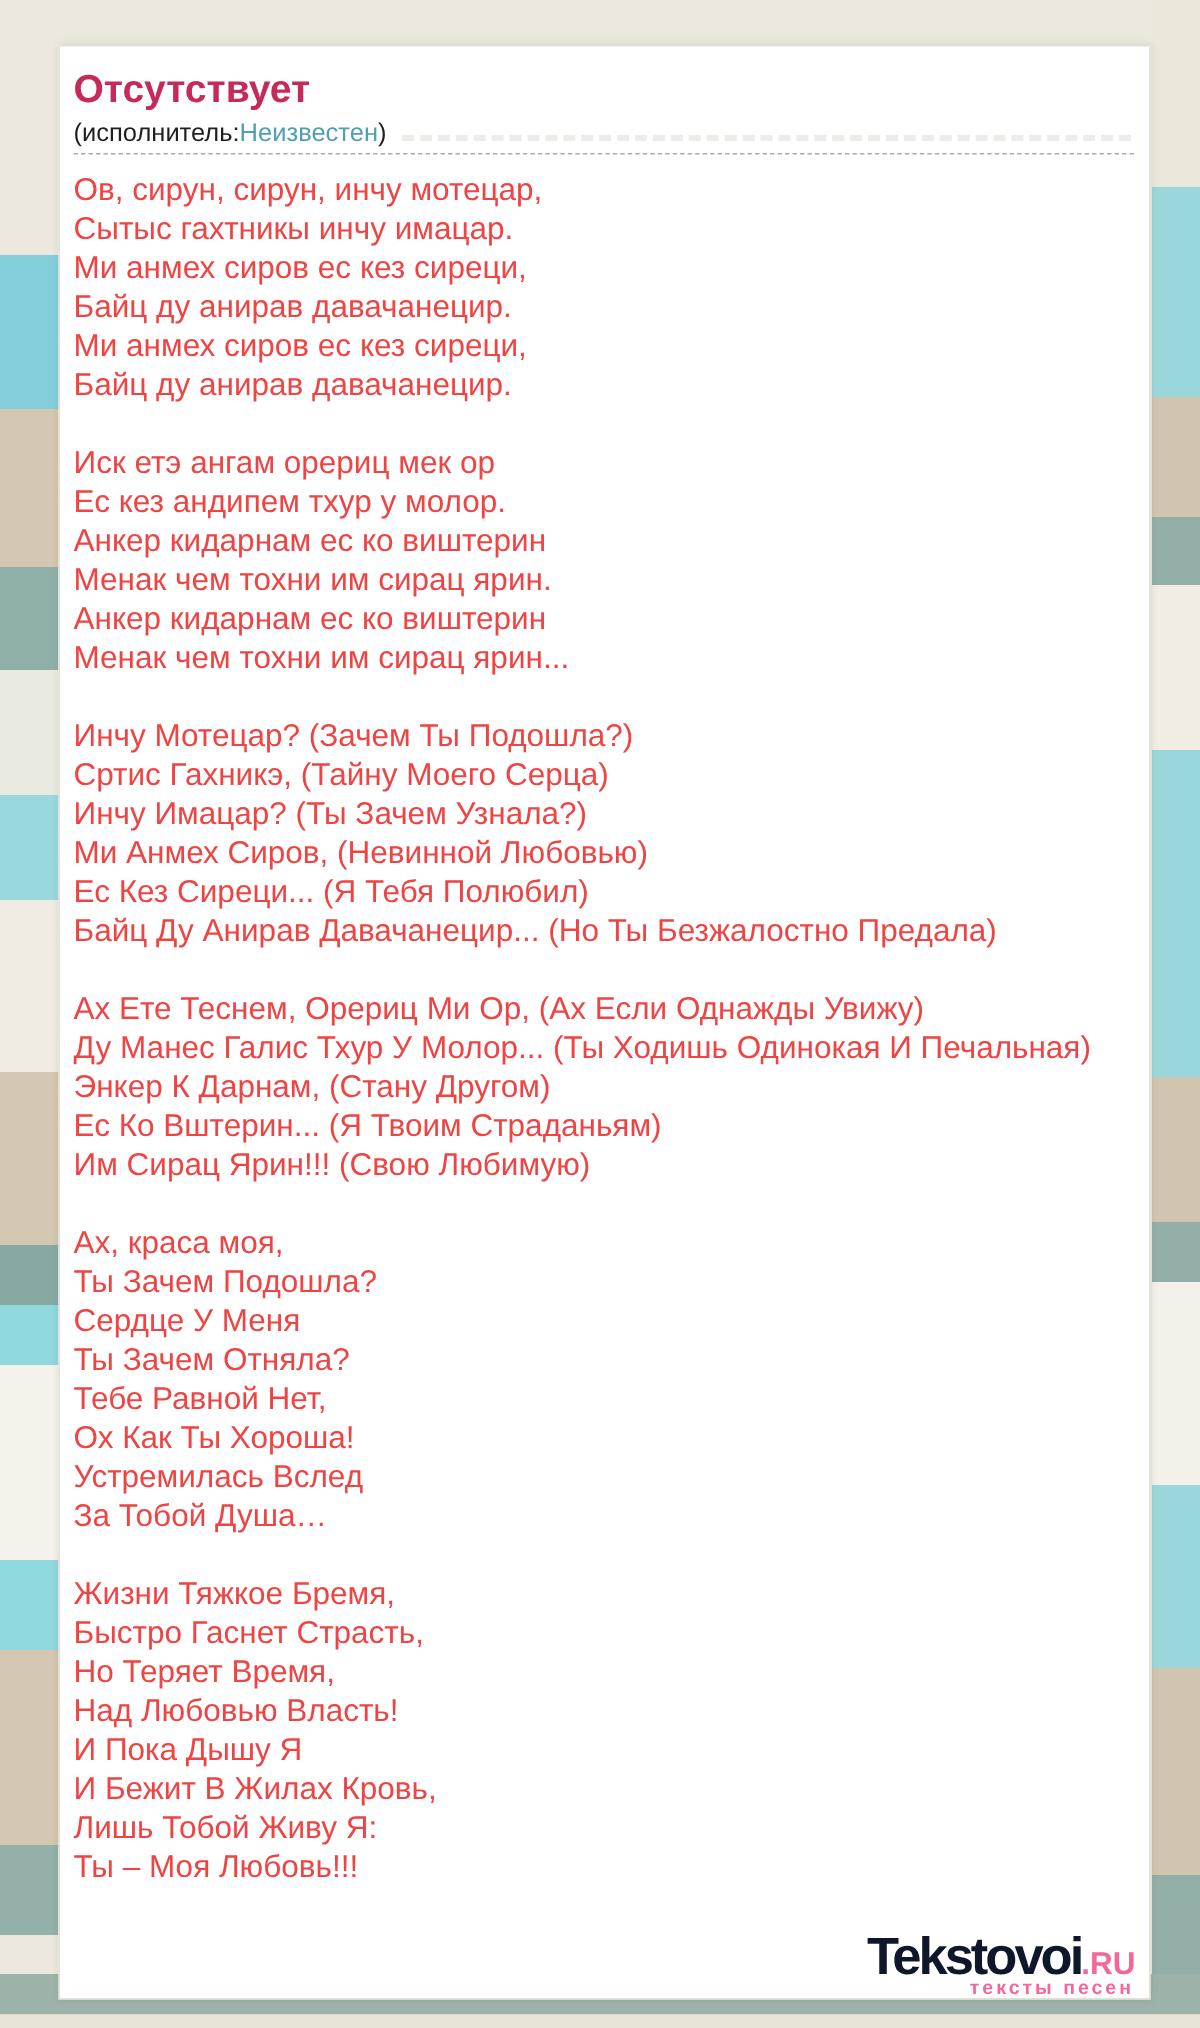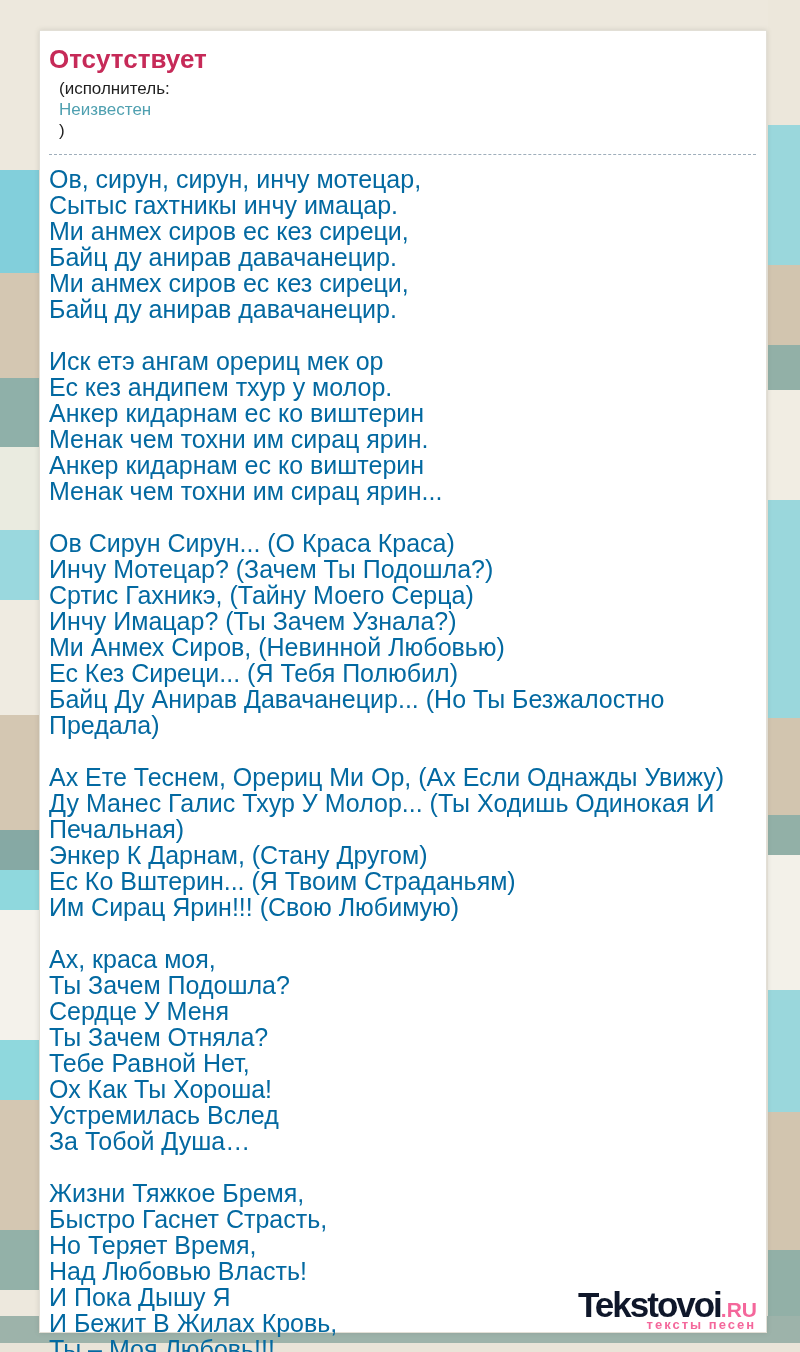--- a/index.html
+++ b/index.html
@@ -73,42 +73,41 @@
     font-weight:bold;
     color:#C62A58;
     line-height:1.15;
   }
   .artist-line {
     display:flex;
     align-items:baseline;
     font-size:17px;
     color:#1F1F1F;
     line-height:1.25;
-    flex-direction:column;
   }
   .artist-link {
     color:#4FA0B0;
     text-decoration:none;
     cursor:pointer;
   }
   .filler-dashes {
     flex:1;
     height:0;
     border-bottom:4px dashed #ECECE8;
     margin:0 2px 5px 10px;
   }
   .dotted-divider {
     border-bottom:1px dashed #9FAEBB;
     margin-top:3px;
   }
   .lyrics {
     margin-top:11px;
-    font-size:25px;
+    font-size:21px;
     line-height:26px;
-    color:#0369a1;
+    color:#ef4444;
   }
   .verse { margin:0 0 26px 0; }
   .verse:last-child { margin-bottom:0; }
   .site-logo {
     position:absolute;
     right:9px;
     bottom:1px;
     text-align:right;
     cursor:pointer;
     line-height:1;
@@ -166,21 +165,20 @@
       </div>
       <div class="verse">
         <div class="lyric-line">Иск етэ ангам орериц мек ор</div>
         <div class="lyric-line">Ес кез андипем тхур у молор.</div>
         <div class="lyric-line">Анкер кидарнам ес ко виштерин</div>
         <div class="lyric-line">Менак чем тохни им сирац ярин.</div>
         <div class="lyric-line">Анкер кидарнам ес ко виштерин</div>
         <div class="lyric-line">Менак чем тохни им сирац ярин...</div>
       </div>
       <div class="verse">
-        <div class="lyric-line">Ов Сирун Сирун... (О Краса Краса)</div>
         <div class="lyric-line">Инчу Мотецар? (Зачем Ты Подошла?)</div>
         <div class="lyric-line">Сртис Гахникэ, (Тайну Моего Серца)</div>
         <div class="lyric-line">Инчу Имацар? (Ты Зачем Узнала?)</div>
         <div class="lyric-line">Ми Анмех Сиров, (Невинной Любовью)</div>
         <div class="lyric-line">Ес Кез Сиреци... (Я Тебя Полюбил)</div>
         <div class="lyric-line">Байц Ду Анирав Давачанецир... (Но Ты Безжалостно Предала)</div>
       </div>
       <div class="verse">
         <div class="lyric-line">Ах Ете Теснем, Орериц Ми Ор, (Ах Если Однажды Увижу)</div>
         <div class="lyric-line">Ду Манес Галис Тхур У Молор... (Ты Ходишь Одинокая И Печальная)</div>
@@ -198,20 +196,21 @@
         <div class="lyric-line">Устремилась Вслед</div>
         <div class="lyric-line">За Тобой Душа…</div>
       </div>
       <div class="verse">
         <div class="lyric-line">Жизни Тяжкое Бремя,</div>
         <div class="lyric-line">Быстро Гаснет Страсть,</div>
         <div class="lyric-line">Но Теряет Время,</div>
         <div class="lyric-line">Над Любовью Власть!</div>
         <div class="lyric-line">И Пока Дышу Я</div>
         <div class="lyric-line">И Бежит В Жилах Кровь,</div>
+        <div class="lyric-line">Лишь Тобой Живу Я:</div>
         <div class="lyric-line">Ты – Моя Любовь!!!</div>
       </div>
     </div>
 
   <div class="site-logo">
     <div>
       <span class="logo-brand">Tekstovoi</span><span class="logo-domain">.RU</span>
     </div>
     <div class="logo-tagline">тексты песен</div>
   </div>

